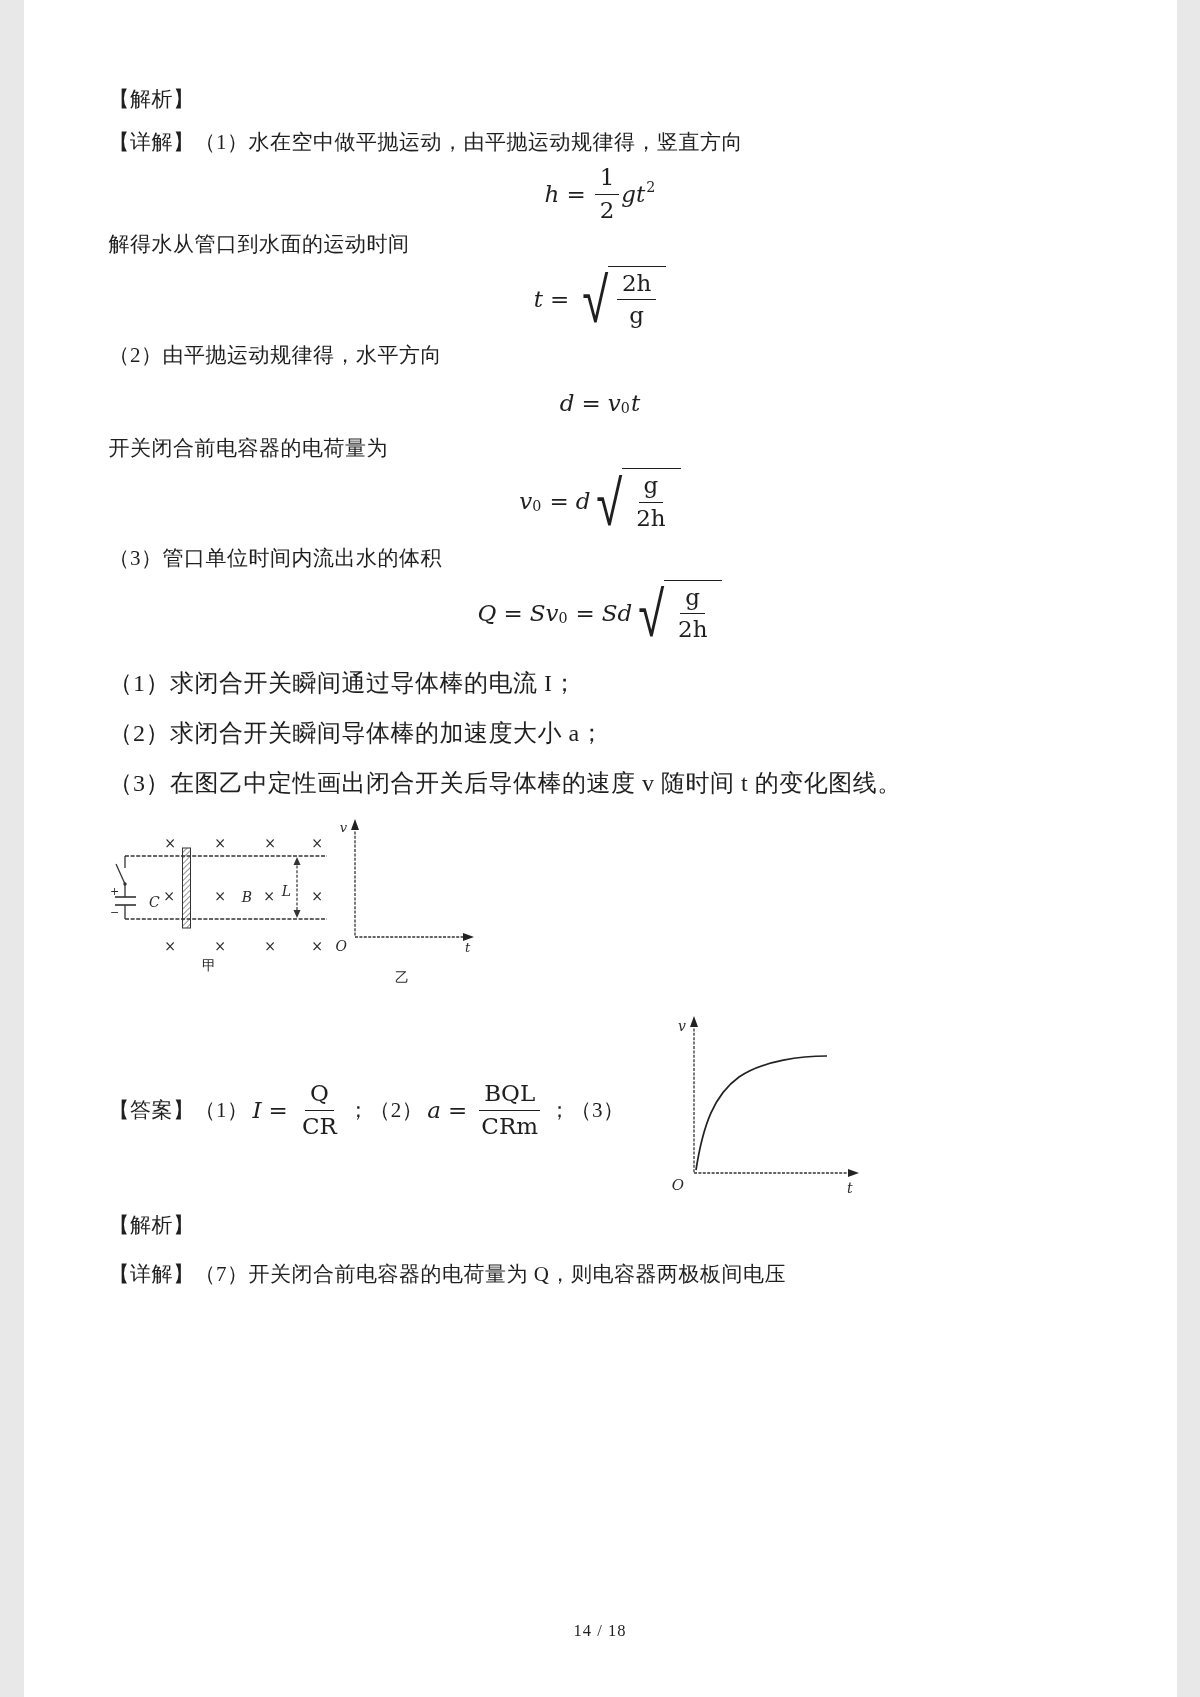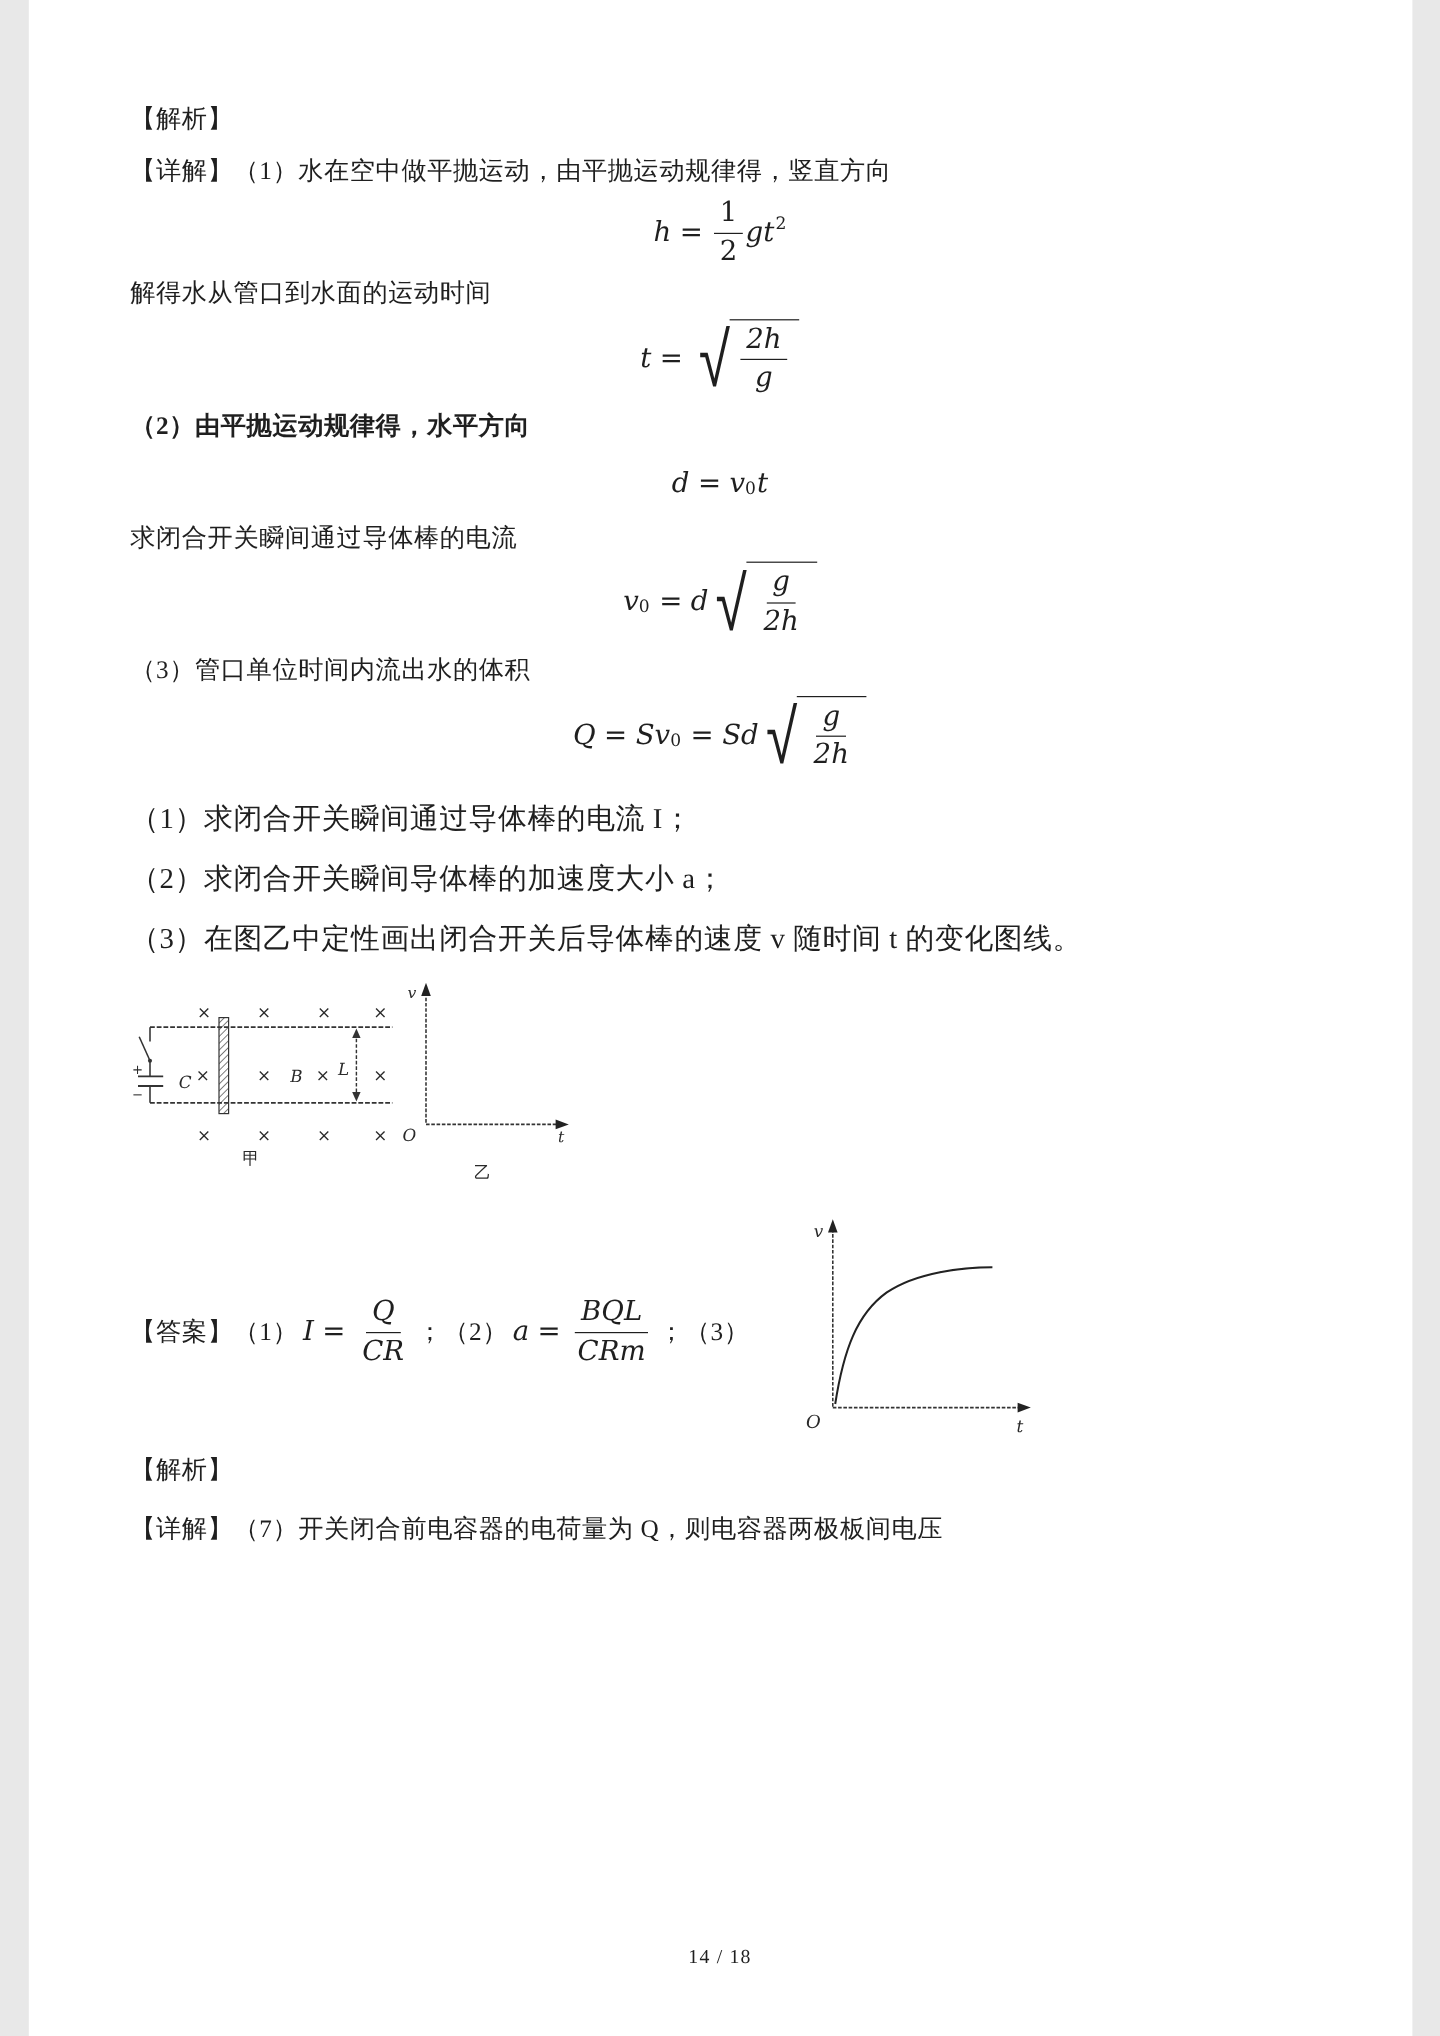--- a/index.html
+++ b/index.html
@@ -3,39 +3,39 @@
 <meta charset="utf-8">
 <style>
   html,body{margin:0;padding:0;background:#e8e8e8;}
   .page{
     width:1153px;height:1697px;margin:0 auto;background:#ffffff;
     font-family:"Liberation Serif","DejaVu Serif",serif;color:#1f1f1f;
     padding:86px 85px 0 85px;box-sizing:border-box;position:relative;overflow:hidden;
   }
   .t-line{font-size:21px;line-height:27px;letter-spacing:0.5px;}
   .mt16{margin-top:16px;}
-  .mt12{font-weight:bold;}
+  .mt12{}
   .mt10{margin-top:10px;}
   .mt6{margin-top:6px;}
   .mt22{margin-top:22px;}
   .formula-row{display:flex;justify-content:center;align-items:center;}
   .fr-a{margin:8px 0 6px 0;}
   .fr-b{margin:8px 0 10px 0;}
   .fr-c{margin:16px 0 14px 0;min-height:36px;}
   .fr-d{margin:6px 0 10px 0;}
   .fr-e{margin:8px 0 0 0;}
   .math{font-family:"DejaVu Serif","Liberation Serif",serif;font-size:23px;display:inline-flex;align-items:center;font-style:normal;}
   .mi{font-style:italic;}
   .mo{font-style:normal;margin:0 7px;}
   .msup{font-size:0.62em;font-style:normal;transform:translateY(-0.5em);display:inline-block;margin-left:1px;}
   .msub{font-size:0.62em;font-style:normal;transform:translateY(0.35em);display:inline-block;margin-right:1px;}
   .frac{display:inline-flex;flex-direction:column;align-items:center;vertical-align:middle;line-height:1.12;margin:0 2px;}
   .frac .num{padding:1px 5px 3px 5px;border-bottom:1.7px solid currentColor;}
   .frac .den{padding:3px 5px 1px 5px;}
-  .frac.ital{font-style:italic;}
+  .frac.ital{}
   .sqrt{display:inline-flex;align-items:center;margin-left:2px;}
   .sqrt .radical{font-style:normal;font-size:2.75em;line-height:0.9;margin-right:-5px;transform:translateY(2px) scaleX(0.75);font-family:"DejaVu Sans",sans-serif;font-weight:200;}
   .sqrt .radicand{border-top:1.8px solid currentColor;padding:3px 8px 2px 7px;display:inline-flex;align-items:center;}
   .p20{margin-top:26px;}
   .p20-line{font-size:21px;line-height:48px;letter-spacing:0.6px;}
   .jfy{text-align:justify;text-align-last:justify;}
   .q-block{margin-top:12px;}
   .q-line{font-size:24px;line-height:50px;letter-spacing:0.5px;}
   .figure-row{display:flex;align-items:flex-start;margin-top:10px;margin-left:0px;height:196px;}
   .svg-yi{margin-left:-14px;margin-top:-4px;}
@@ -92,21 +92,21 @@
   <div class="formula-row fr-c">
     <span class="math">
       <span class="mi">d</span>
       <span class="mo">=</span>
       <span class="mi">v</span>
       <span class="msub">0</span>
       <span class="mi">t</span>
     </span>
   </div>
 
-  <div class="t-line">求闭合开关瞬间通过导体棒的电流</div>
+  <div class="t-line">开关闭合前电容器的电荷量为</div>
 
   <div class="formula-row fr-d">
     <span class="math">
       <span class="mi">v</span>
       <span class="msub">0</span>
       <span class="mo">=</span>
       <span class="mi">d</span>
       <span class="sqrt">
         <span class="radical">√</span>
         <span class="radicand">

